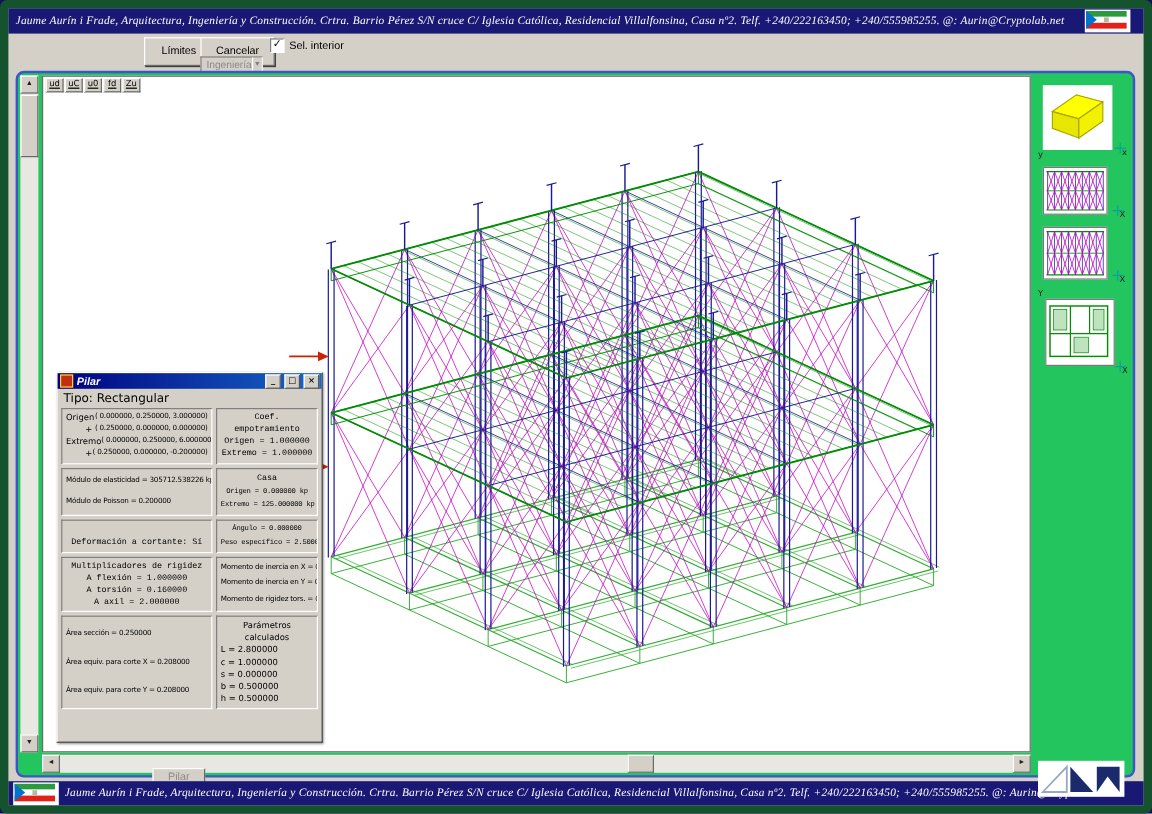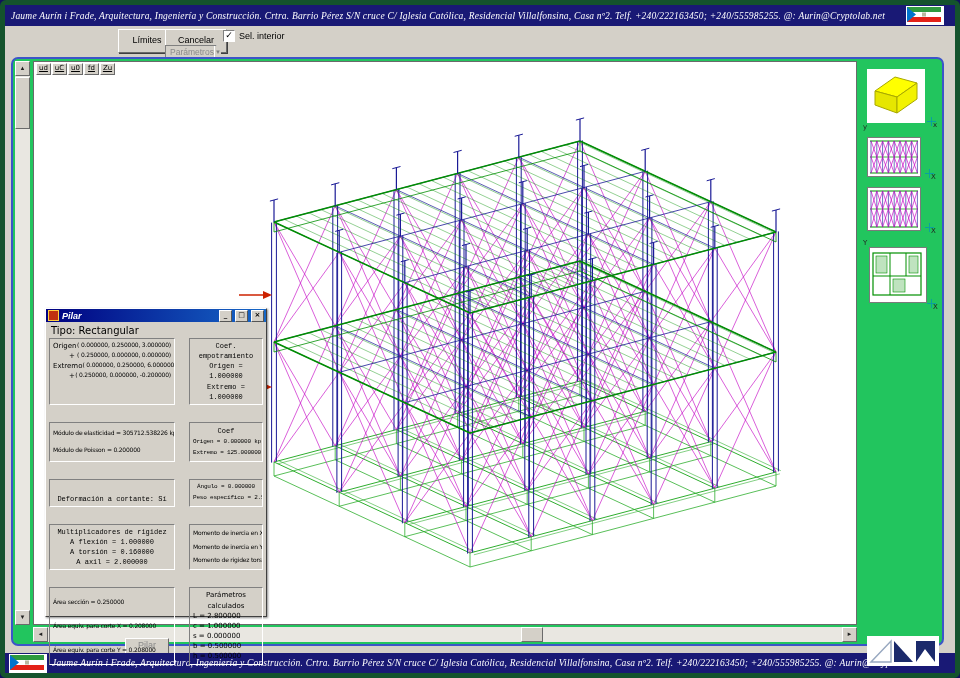--- a/index.html
+++ b/index.html
@@ -1,17 +1,17 @@
 <!DOCTYPE html>
 <html><head>
 <meta charset="utf-8">
 <style>
   html,body{margin:0;padding:0;}
   body{width:960px;height:678px;position:relative;background:#11115c;font-family:"Liberation Sans",sans-serif;overflow:hidden;}
-  .window{position:absolute;inset:0;border:5px solid #14532d;border-radius:6px;background:#d4d0c8;box-sizing:border-box;}
+  .window{position:absolute;inset:0;border:7px solid #14532d;border-radius:6px;background:#d4d0c8;box-sizing:border-box;}
   
   .titlebar{position:absolute;left:0;top:0;right:0;height:21px;background:#191975;color:#fff;display:flex;align-items:center;padding:0 6px;box-sizing:border-box;}
   .bartext{font:italic 9.5px "Liberation Serif",serif;letter-spacing:.2px;white-space:nowrap;overflow:hidden;flex:1;}
   .footer{position:absolute;left:0;right:0;bottom:0;height:20px;background:#191975;color:#fff;display:flex;align-items:center;padding:0 4px;box-sizing:border-box;}
   .flagbox{width:36px;height:17px;background:#fff;padding:1px;margin-right:5px;flex:0 0 auto;}
   
   .toolbar{position:absolute;left:0;top:21px;right:0;height:38px;}
   .btn{position:absolute;height:14px;background:#d4d0c8;border:1px solid;border-color:#fff #6a6a6a #6a6a6a #fff;box-shadow:1px 1px 0 #404040;font:9px "Liberation Sans",sans-serif;color:#000;text-align:center;line-height:13px;padding:4px 6px;cursor:default;}
   .chk{position:absolute;display:flex;align-items:center;gap:4px;font:9px "Liberation Sans",sans-serif;}
   .chkbox{width:10px;height:10px;background:#fff;border:1px solid;border-color:#808080 #fff #fff #808080;font:bold 9px "DejaVu Sans",sans-serif;line-height:9px;text-align:center;}
@@ -36,21 +36,21 @@
   .axismark:before{left:4px;top:0;width:1px;height:9px;}
   .axismark:after{left:0;top:4px;width:9px;height:1px;}
   
   .dialog{position:absolute;left:40px;top:303px;width:222px;height:309px;background:#d4d0c8;border:1px solid;border-color:#fff #404040 #404040 #fff;box-shadow:1px 1px 2px rgba(0,0,0,.45);z-index:10;box-sizing:border-box;}
   .dtitle{height:13px;background:linear-gradient(90deg,#000080,#1668c8);display:flex;align-items:center;padding:0 2px;gap:3px;}
   .dtitle .dlabel{color:#fff;font:bold italic 9px "Liberation Sans",sans-serif;flex:1;}
   .dicon{width:9px;height:9px;background:#c03010;border:1px solid #ffd040;flex:0 0 auto;}
   .wbtn{width:11px;height:10px;background:#d4d0c8;border:1px solid;border-color:#fff #555 #555 #fff;font:bold 7px "DejaVu Sans",sans-serif;line-height:8px;text-align:center;flex:0 0 auto;}
   .dbody{padding:2px 3px;font-family:"DejaVu Sans",sans-serif;}
   .tipo{font-size:10px;margin:1px 0 2px 2px;}
-  .drow{display:grid;grid-template-columns:126px 1fr;gap:14px;margin-bottom:17px;}
+  .drow{display:grid;grid-template-columns:126px 1fr;gap:3px;margin-bottom:3px;}
   .gbox{border:1px solid;border-color:#808080 #fff #fff #808080;padding:2px 3px;font-size:7px;line-height:1.45;color:#000;overflow:hidden;}
   .gbox.center{text-align:center;font-family:Liberation Mono, monospace;}
   .kv{display:flex;justify-content:space-between;white-space:nowrap;}
   .kv .pl{padding-left:16px;}
   .tiny{font-size:6px;white-space:nowrap;letter-spacing:-.2px;}
   .spread{display:flex;flex-direction:column;justify-content:space-around;}
   
   .pilarbtn{position:absolute;left:120px;top:633px;width:42px;height:15px;background:#d4d0c8;border:1px solid;border-color:#fff #6a6a6a #6a6a6a #fff;font:9px "Liberation Sans",sans-serif;color:#8a8a8a;text-align:center;line-height:13px;}
   .logo{position:absolute;right:16px;bottom:7px;width:72px;height:30px;background:#fff;z-index:6;}
 </style>
@@ -73,21 +73,21 @@
   </div>
 
   <div class="toolbar">
     <div class="btn" style="left:113px;top:3px;width:44px;">Límites</div>
     <div class="btn" style="left:160px;top:3px;width:48px;">Cancelar</div>
     <div class="chk" style="left:218px;top:4px;">
       <span class="chkbox">✓</span>
       <span>Sel. interior</span>
     </div>
     <div class="combo" style="left:160px;top:19px;width:52px;">
-      <span>Parámetros</span>
+      <span>Ingeniería</span>
       <span class="arr">▼</span>
     </div>
   </div>
 
   <div class="main">
 
     <div class="vscroll">
       <div class="sbtn" style="left:0;top:0;">▲</div>
       <div class="sthumb" style="left:0;top:16px;width:15px;height:52px;"></div>
       <div class="sbtn" style="left:0;top:549px;">▼</div>
@@ -672,21 +672,21 @@
           <div>Extremo =  1.000000</div>
         </div>
       </div>
 
       <div class="drow">
         <div class="gbox spread" style="min-height:34px;">
           <div class="tiny">Módulo de elasticidad = 305712.538226 kp/cm²</div>
           <div class="tiny">Módulo de Poisson =  0.200000</div>
         </div>
         <div class="gbox center spread">
-          <div>Coef</div>
+          <div>Casa</div>
           <div class="tiny">Origen =  0.000000 kp</div>
           <div class="tiny">Extremo = 125.000000 kp</div>
         </div>
       </div>
 
       <div class="drow">
         <div class="gbox center" style="display:flex;align-items:flex-end;justify-content:center;min-height:22px;">
           <div>Deformación a cortante:  Sí</div>
         </div>
         <div class="gbox center spread">

